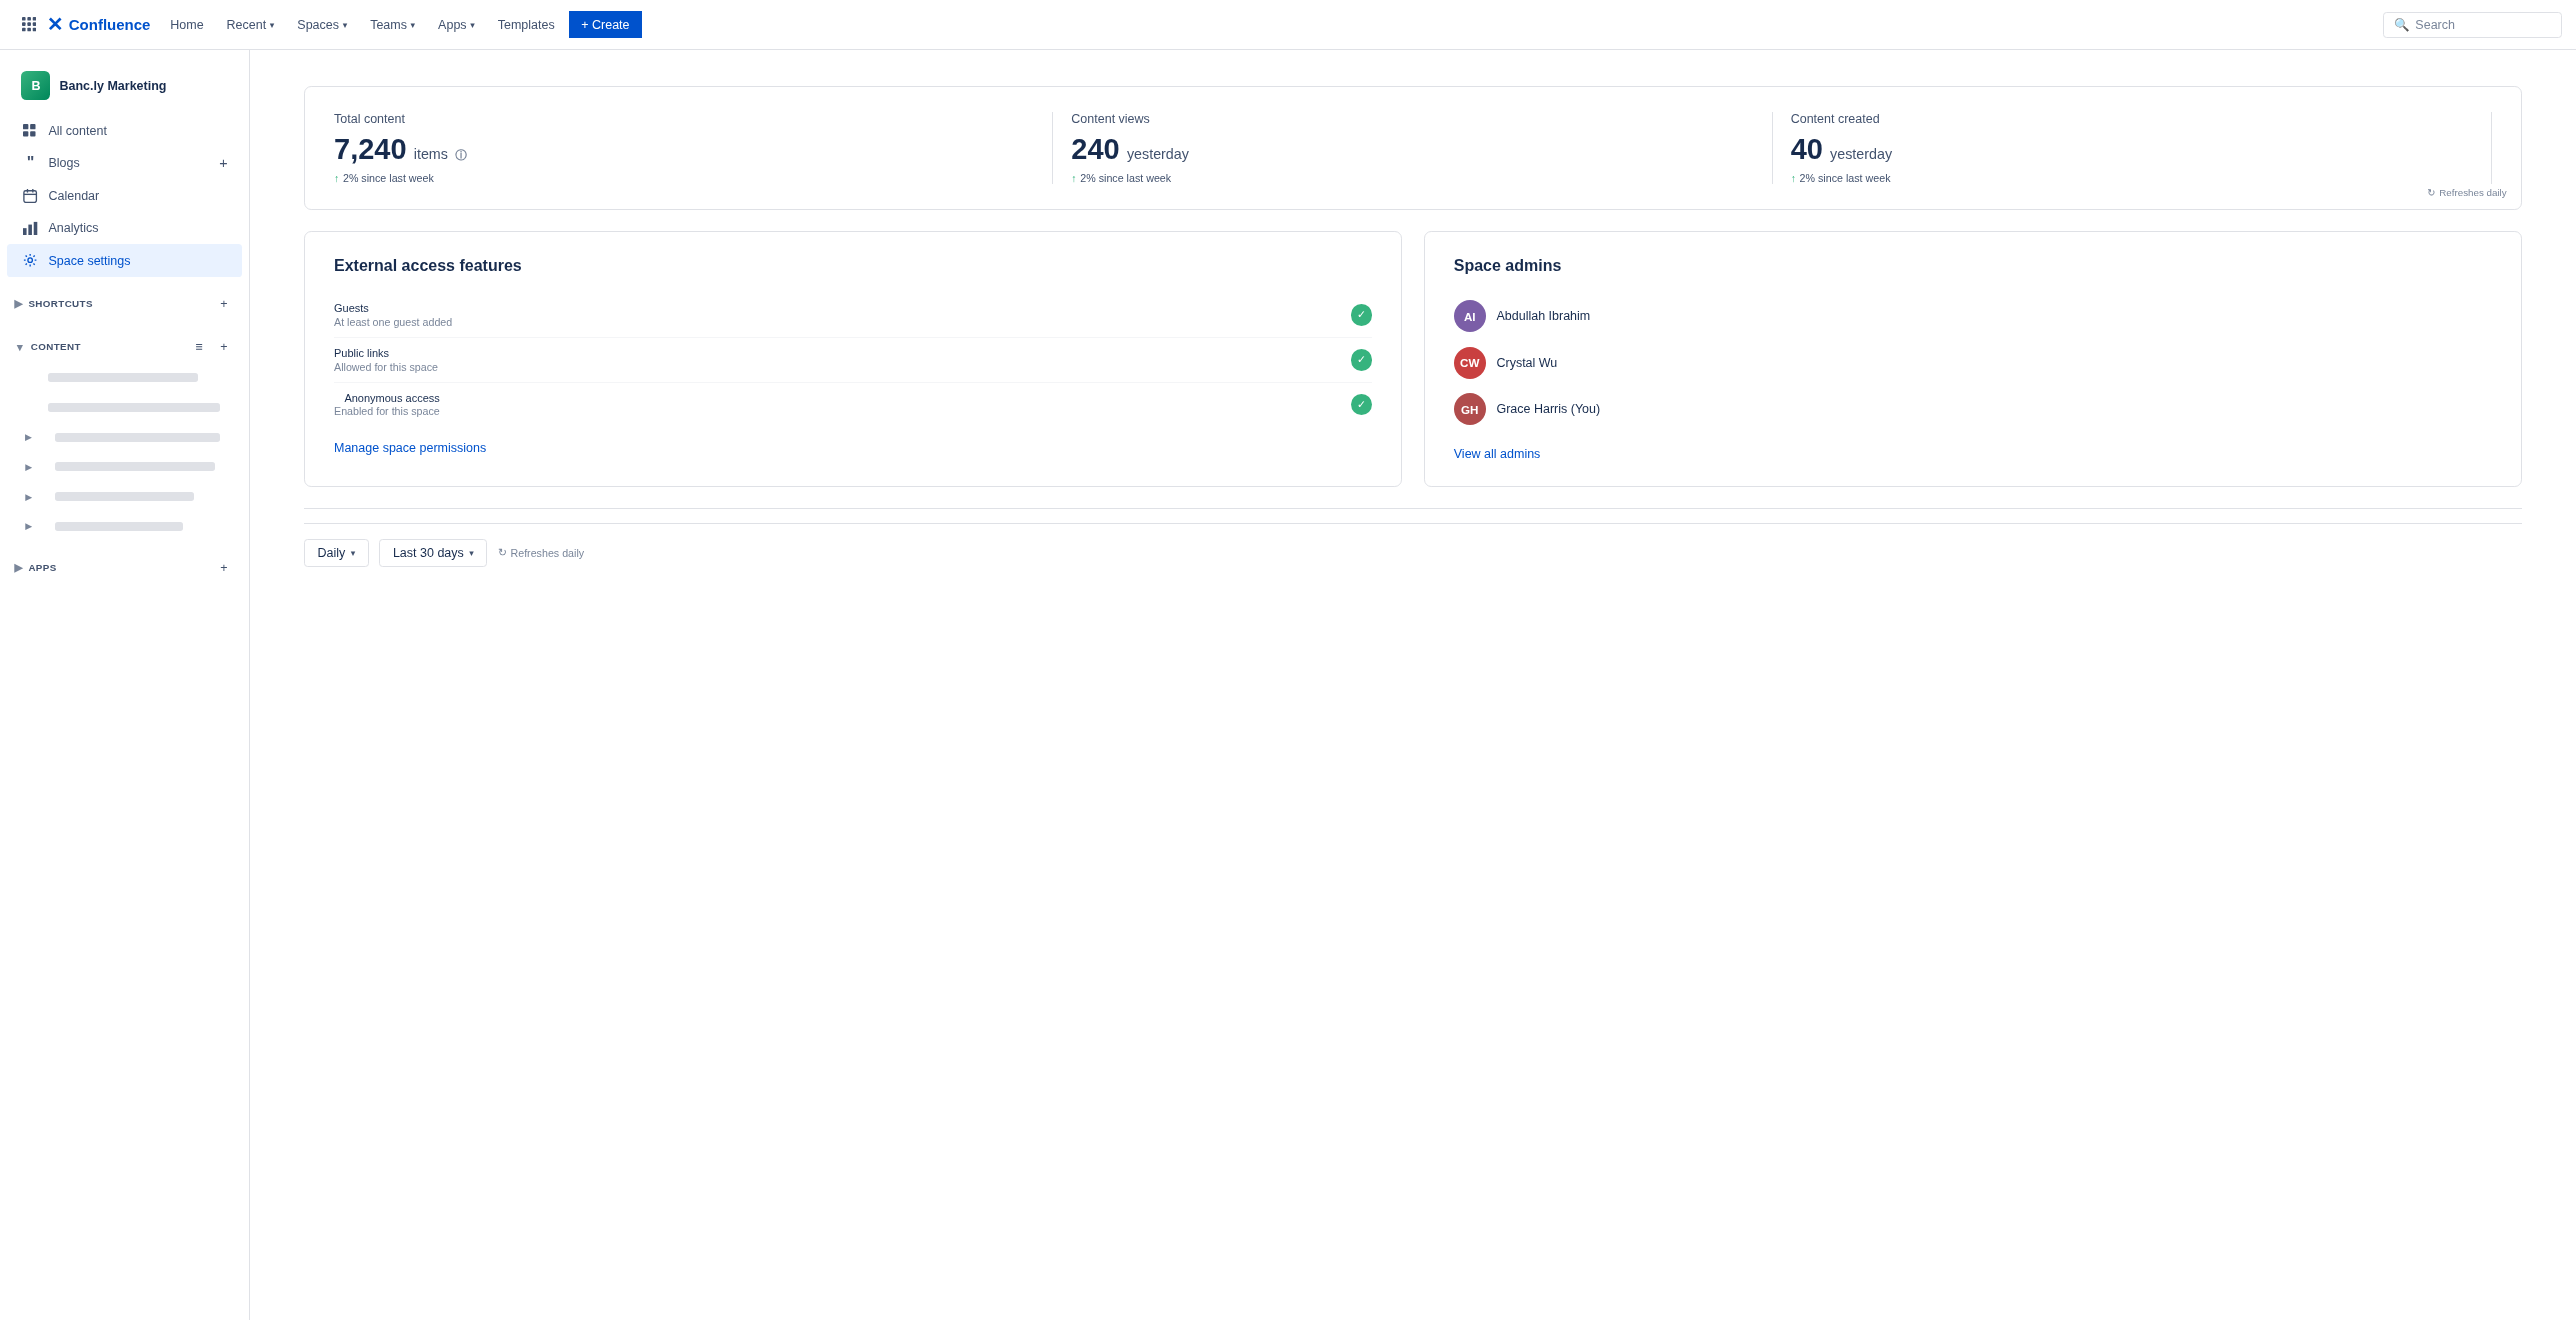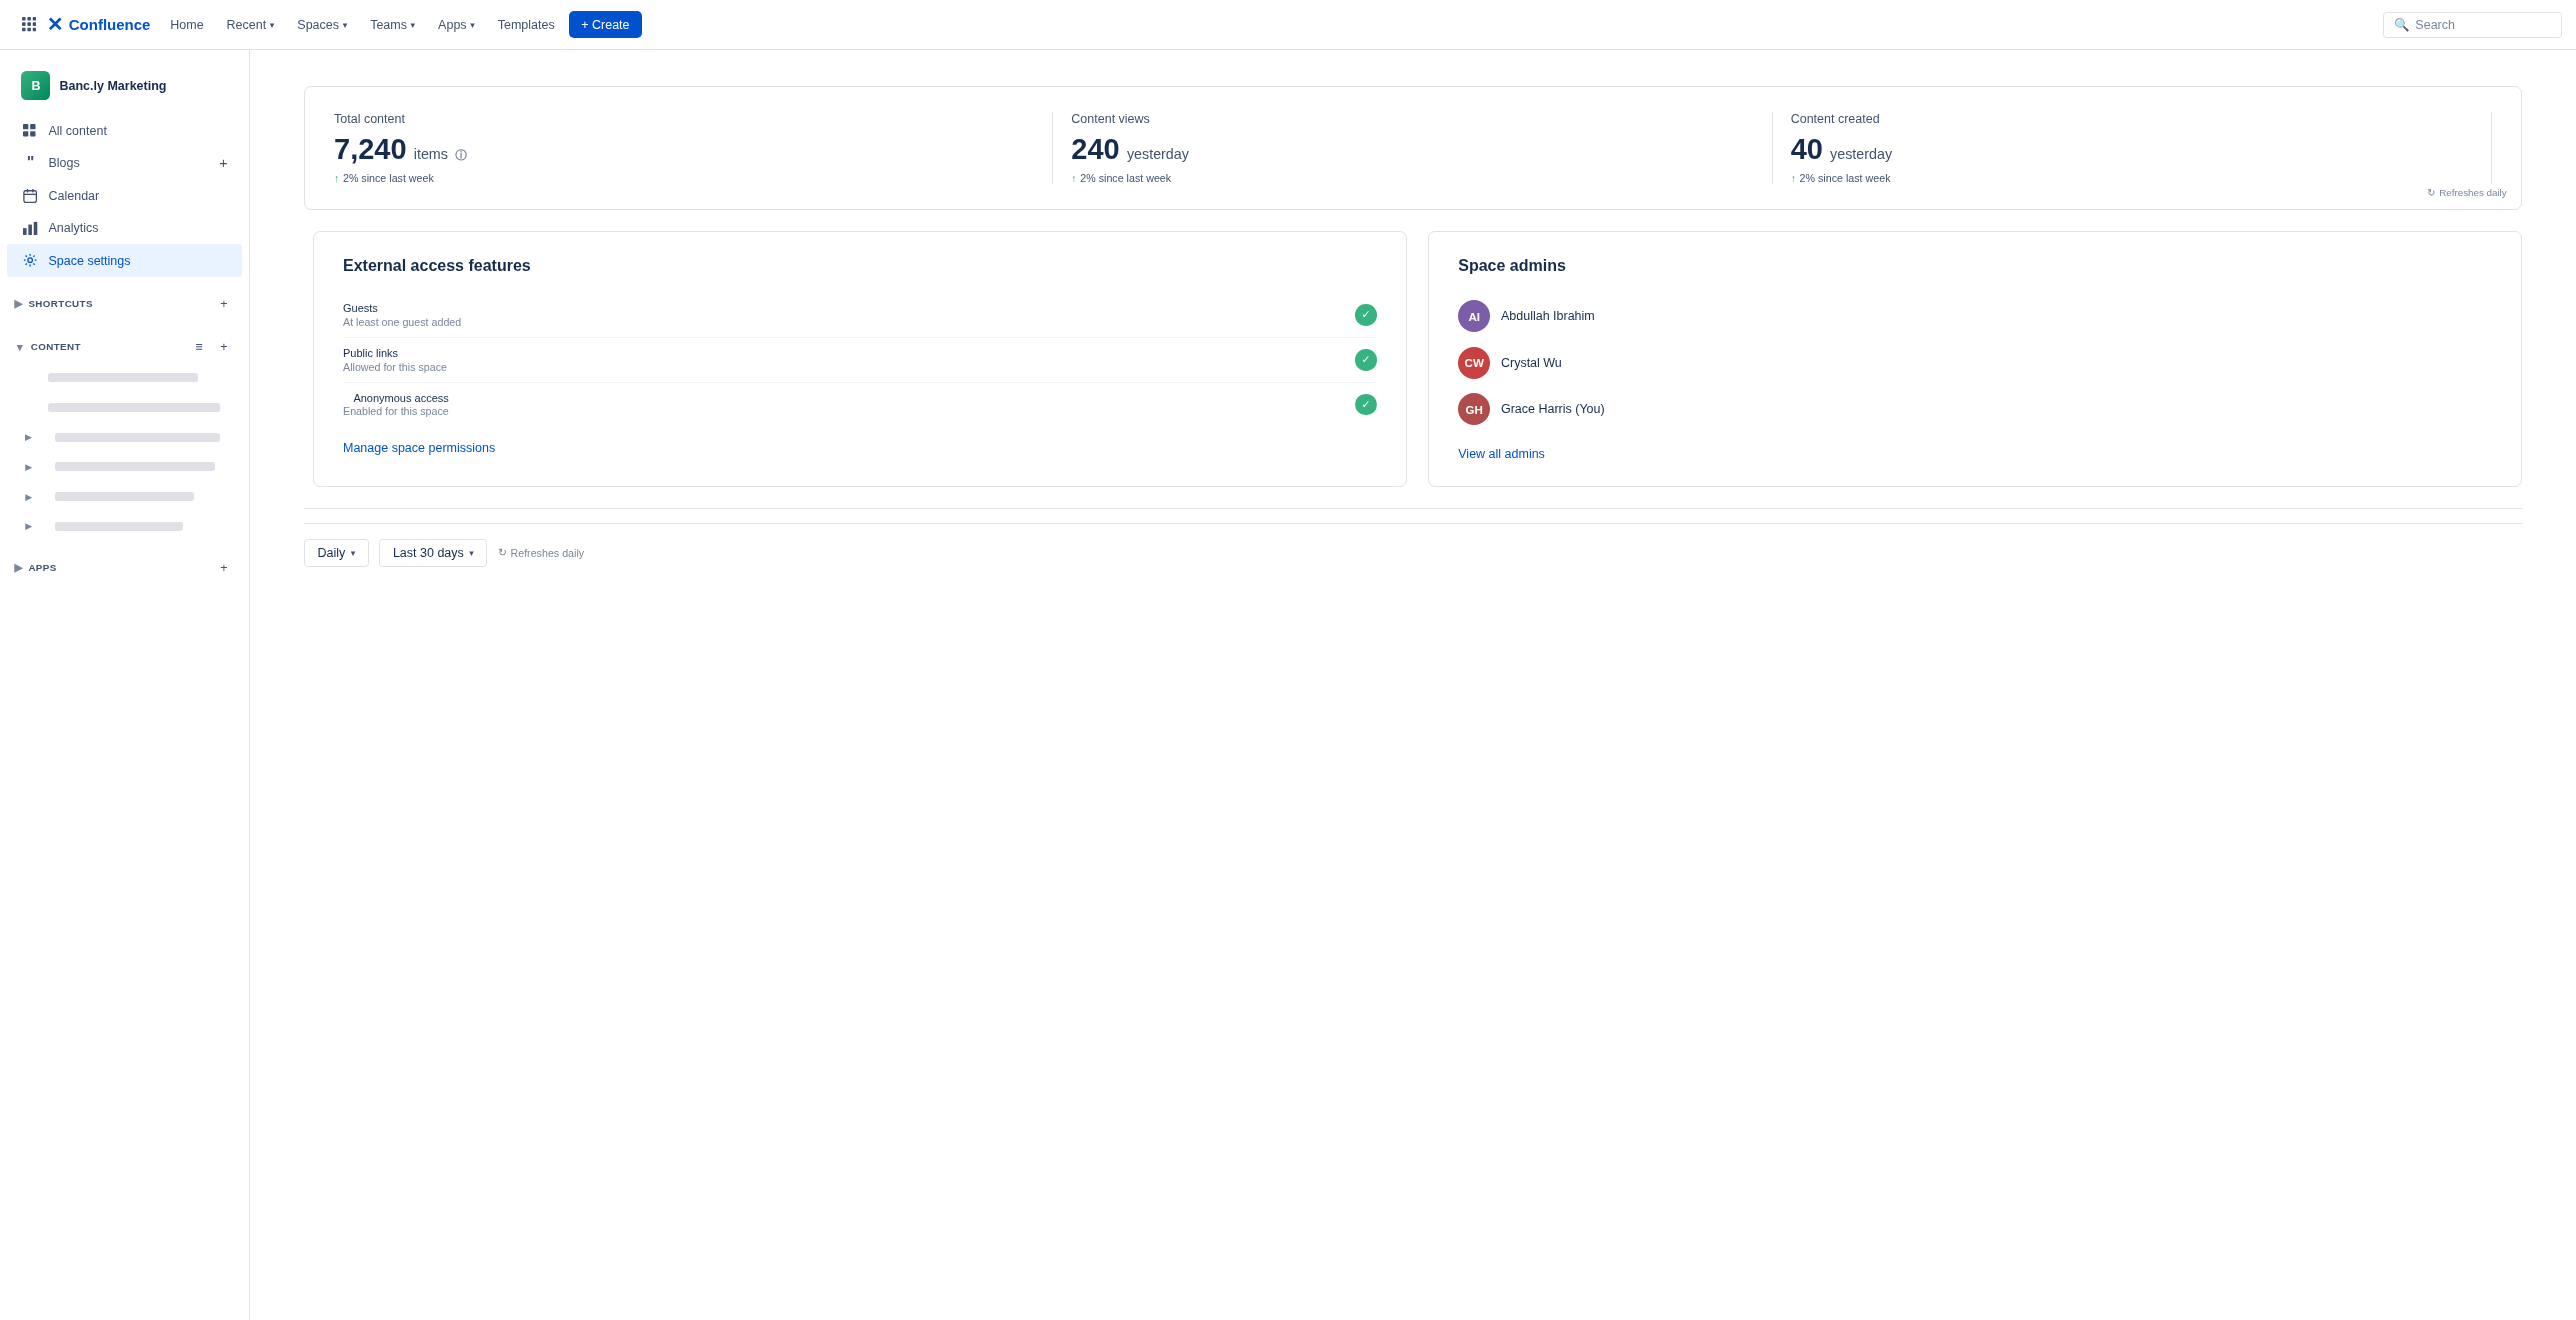--- a/index.html
+++ b/index.html
@@ -28,21 +28,21 @@
       font-size: 12.5px;
       color: #42526e;
       display: flex; align-items: center; gap: 3.6px;
       white-space: nowrap;
     }
     .nav-item .chevron { font-size: 9px; color: #42526e; }
     .nav-create-btn {
       background: #0052cc;
       color: #fff;
       border: none;
-      border-radius: 5px;
+      border-radius: 0;
       padding: 6.3px 12.5px;
       font-size: 12.5px;
       font-weight: 500;
       cursor: pointer;
       display: flex; align-items: center; gap: 5.4px;
       white-space: nowrap;
     }
     .nav-search {
       margin-left: auto;
       display: flex;
@@ -189,21 +189,21 @@
     .refreshes-label {
       position: absolute;
       bottom: 10.7px;
       right: 14.3px;
       font-size: 9.8px;
       color: #7a869a;
       display: flex; align-items: center; gap: 3.6px;
     }
 
     
-    .cards-row { display: grid; grid-template-columns: 1fr 1fr; gap: 21.5px; margin-bottom: 21.5px; margin-left: 9px; }
+    .cards-row { display: grid; grid-template-columns: 1fr 1fr; gap: 21.5px; margin-bottom: 21.5px; }
     .card {
       border: 0.9px solid #dfe1e6;
       border-radius: 7.2px;
       padding: 25px 29px;
     }
     .card-title { font-size: 16px; font-weight: 600; color: #172b4d; margin-bottom: 18px; }
 
     
     .access-item {
       display: flex;

